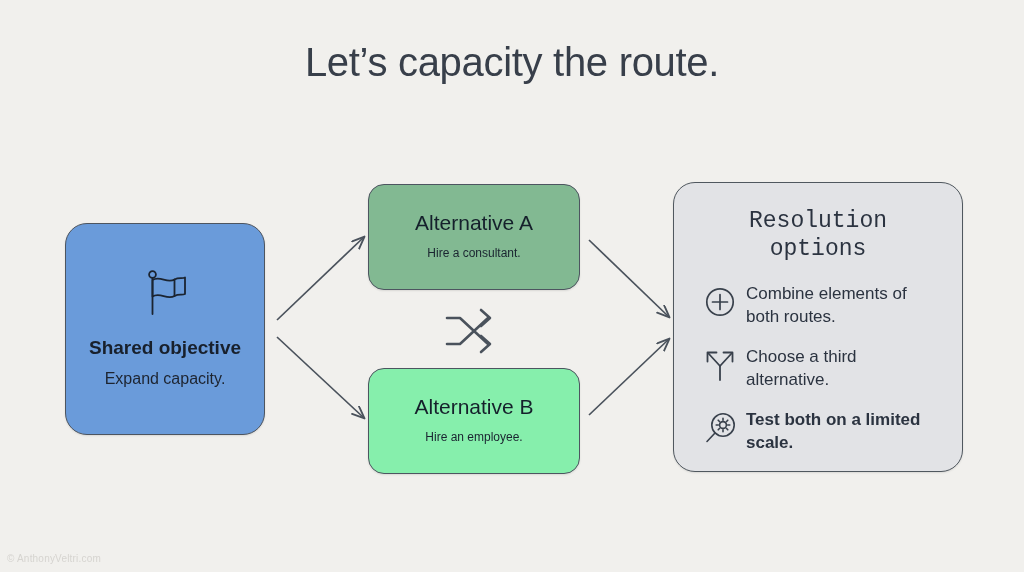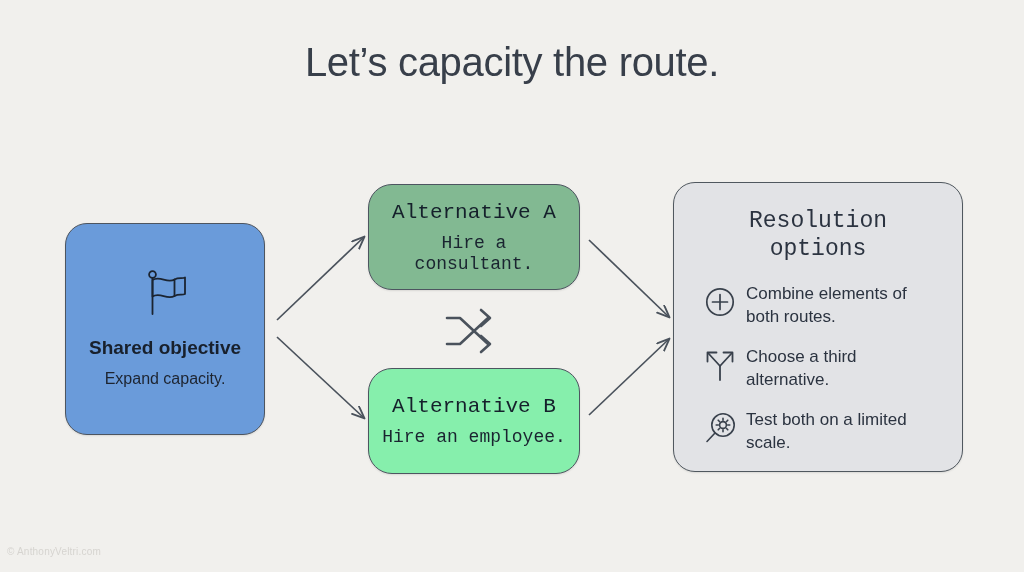--- a/index.html
+++ b/index.html
@@ -88,39 +88,38 @@
     line-height: 22px;
     margin-top: 8px;
     color: #1d2430;
   }
 
   
   .node-alt {
     left: 368px;
     width: 212px;
     height: 106px;
-    border-radius: 24px;
+    border-radius: 16px;
     padding: 4px 8px;
-    font-family: Liberation Mono, monospace;
   }
   .node-alt-a {
     top: 184px;
     background: #82b992;
   }
   .node-alt-b {
     top: 368px;
     background: #86efac;
   }
   .node-alt .node-title {
     font-size: 21px;
     line-height: 26px;
     color: #15202b;
   }
   .node-alt .node-sub {
-    font-size: 18px;
+    font-size: 12px;
     line-height: 21px;
     margin-top: 7px;
     color: #1a2430;
   }
 
   
   .panel-resolution {
     position: absolute;
     left: 673px;
     top: 182px;
@@ -140,21 +139,21 @@
     text-align: center;
     margin-bottom: 18px;
     padding-right: 6px;
     font-family: Liberation Mono, monospace;
   }
   .option-row {
     display: flex;
     align-items: flex-start;
     margin-bottom: 16px;
   }
-  .option-row:last-child { margin-bottom: 0; }
+  .option-row:last-child { margin-bottom: 0; font-weight: bold; }
   .option-icon {
     flex: 0 0 40px;
     width: 40px;
     height: 40px;
     display: flex;
     align-items: center;
     justify-content: center;
     margin-right: 6px;
     margin-top: 1px;
   }
@@ -171,21 +170,21 @@
     left: 443px;
     top: 305px;
     width: 62px;
     height: 52px;
   }
 
   
   .watermark {
     position: absolute;
     left: 7px;
-    bottom: 15px;
+    bottom: 8px;
     font-size: 10px;
     letter-spacing: 0.2px;
     color: #d6d4d0;
     user-select: none;
   }
 </style>
 </head>
 <body>
 
 <div class="slide">

